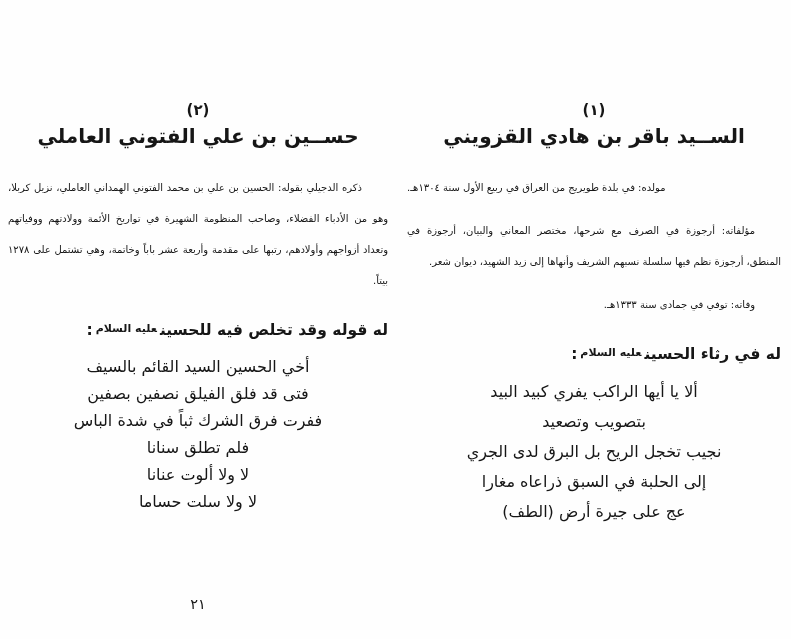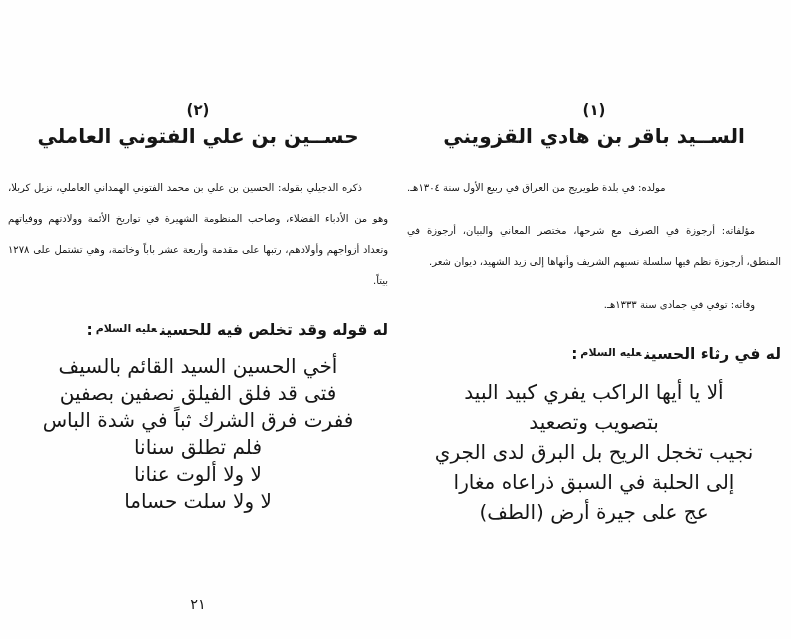--- a/index.html
+++ b/index.html
@@ -73,21 +73,21 @@
   }
   .honorific {
     font-size: 11px;
     font-weight: bold;
     vertical-align: 3px;
     margin: 0 3px;
     letter-spacing: -0.5px;
   }
   .poem {
     text-align: center;
-    font-size: 20px;
+    font-size: 16px;
     margin: 2px 0 0 0;
   }
   .poem-line {
     line-height: 30px;
   }
   .poem.tight .poem-line {
     line-height: 27px;
   }
   .pageno {
     margin-top: auto;

